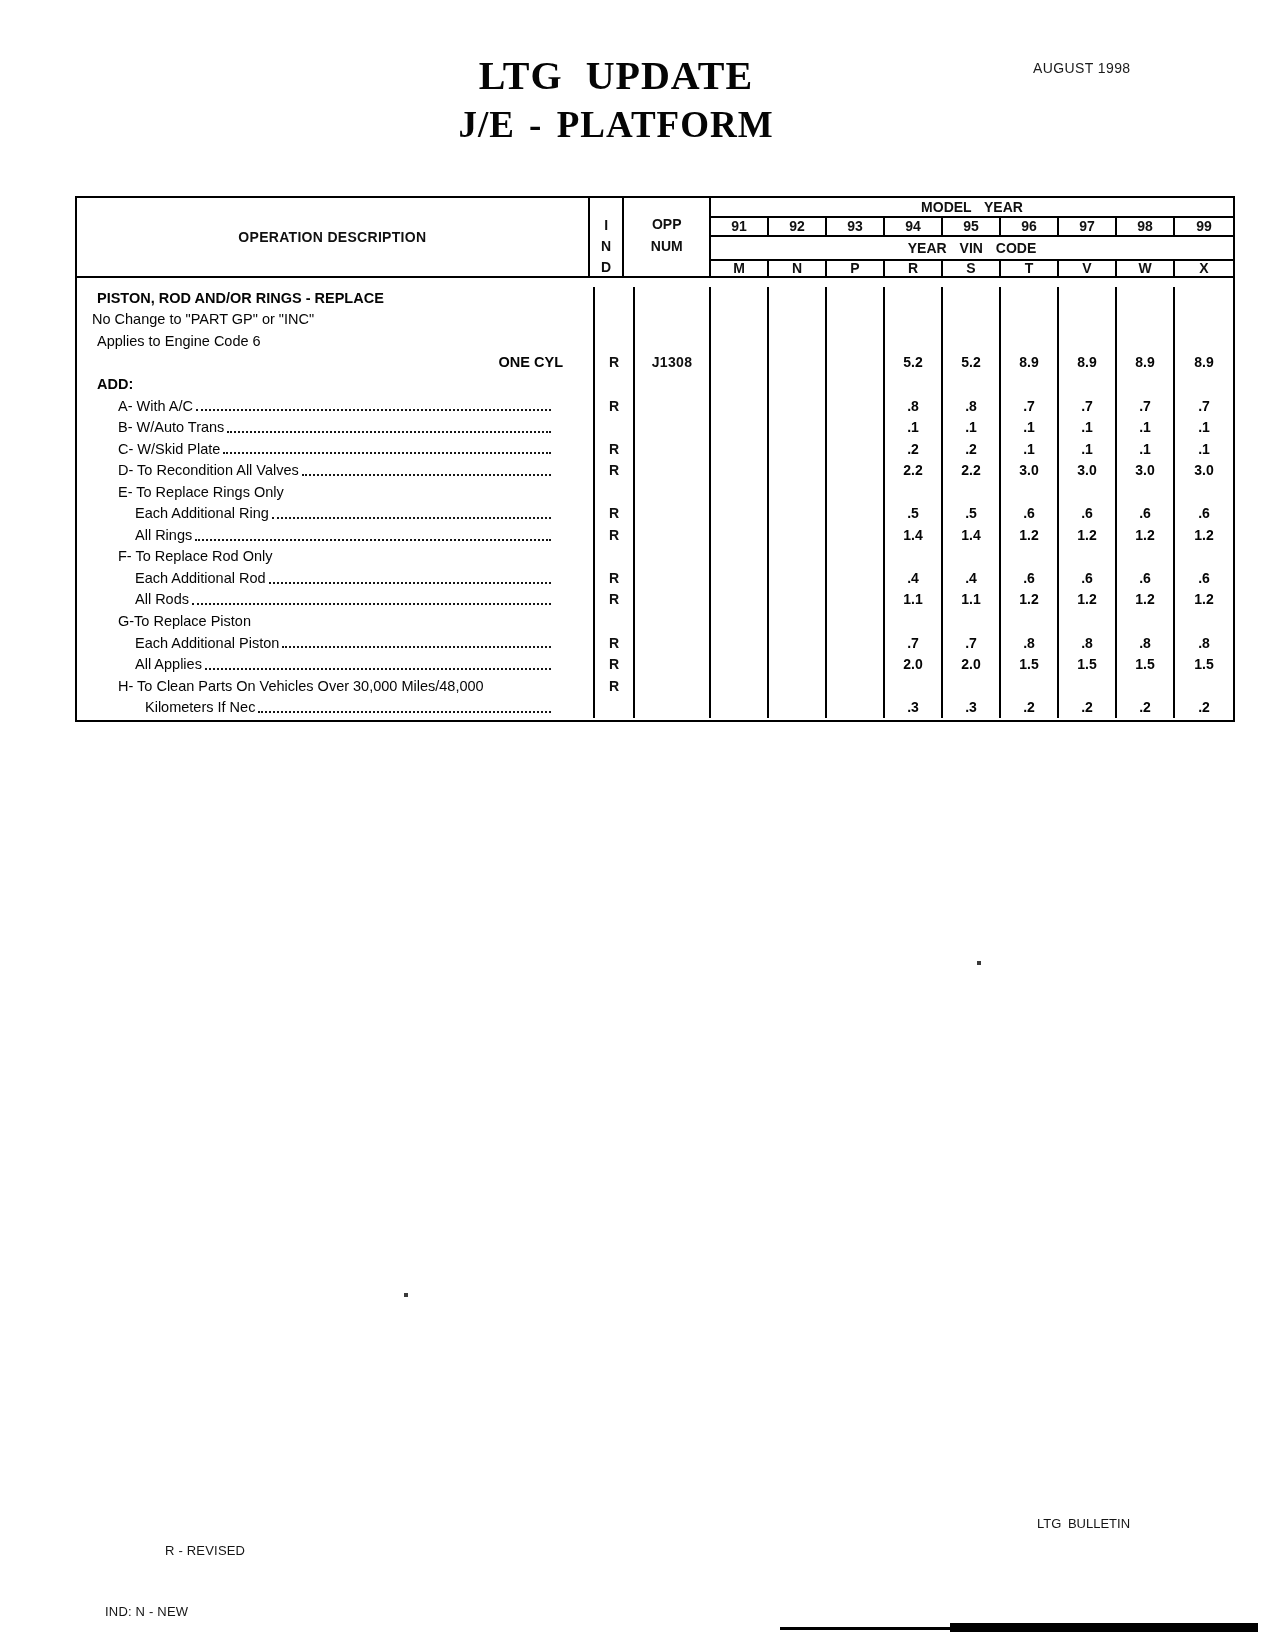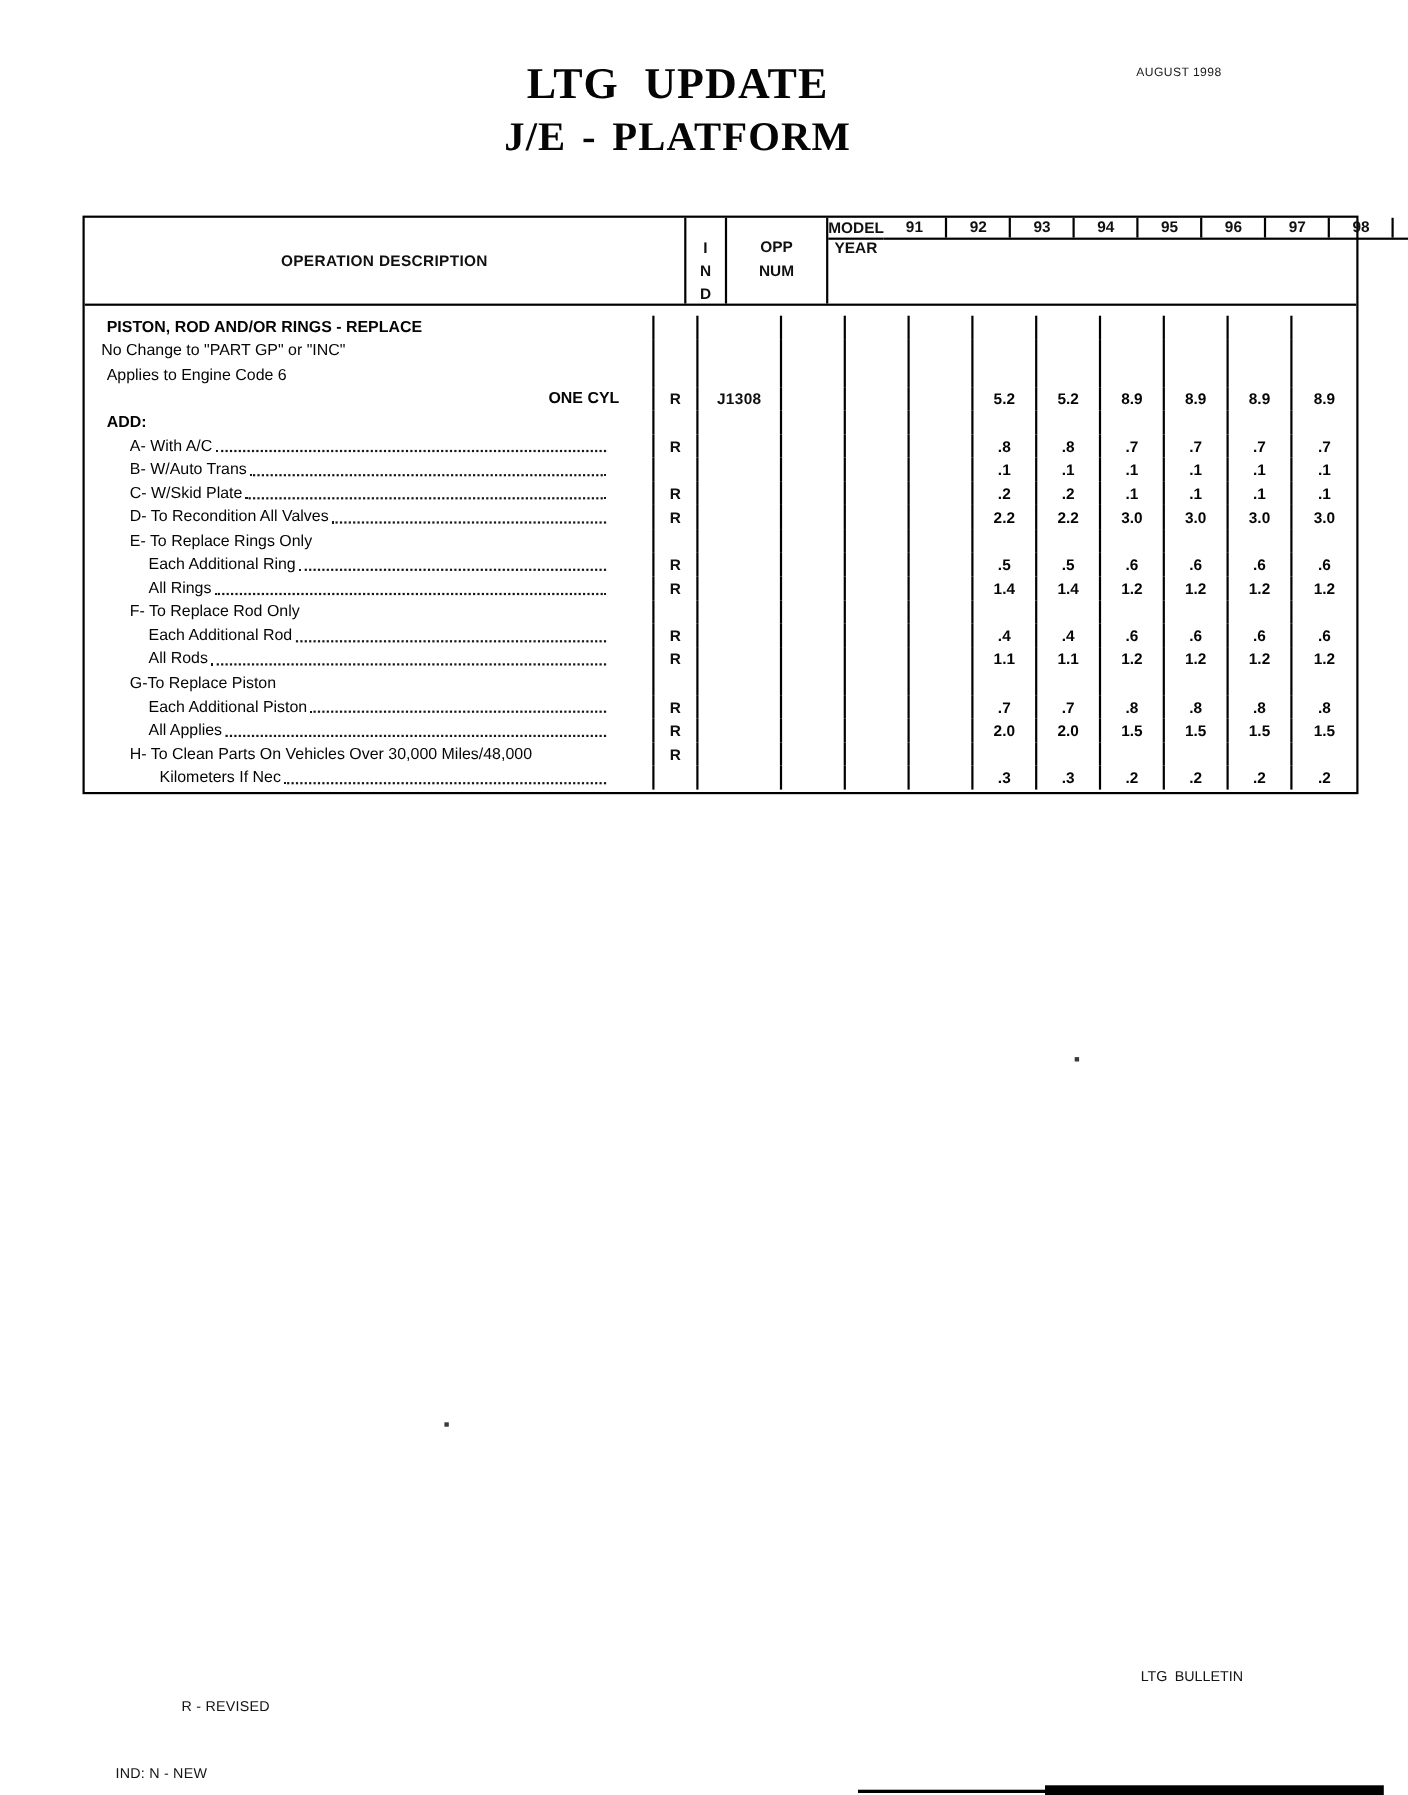--- a/index.html
+++ b/index.html
@@ -2,21 +2,21 @@
 <html><head>
 <meta charset="utf-8">
 <style>
   * { margin:0; padding:0; box-sizing:border-box; }
   body { background:#888; }
   .page {
     position:relative; width:1280px; height:1632px; background:#ffffff;
     font-family:"Liberation Sans", sans-serif; color:#101010; overflow:hidden;
   }
   .date {
-    position:absolute; left:1033px; top:60px; font-size:11px; letter-spacing:0.4px; color:#1a1a1a;
+    position:absolute; left:1033px; top:60px; font-size:14px; letter-spacing:0.4px; color:#1a1a1a;
   }
   .title { position:absolute; left:0; width:1232px; text-align:center;
     font-family:"Liberation Serif", serif; font-weight:700; color:#050505; }
   .t1 { top:52px; font-size:40px; word-spacing:12px; letter-spacing:1px; }
   .t2 { top:103px; font-size:37px; word-spacing:4px; letter-spacing:1px; }
 
   .table {
     position:absolute; left:75px; top:196px; width:1160px; height:526px;
     border:2px solid #000; background:#fff;
   }
@@ -29,21 +29,21 @@
   .h-ind {
     width:40px; border-right:2px solid #000; text-align:center;
     font-weight:700; font-size:14px; line-height:21px; padding-top:17px;
     white-space:pre-line;
   }
   .h-opp {
     width:100px; border-right:2px solid #000; text-align:center;
     font-weight:700; font-size:14px; line-height:22px; padding-top:15px;
     white-space:pre-line;
   }
-  .h-years { width:480px; display:flex; flex-direction:row; }
+  .h-years { width:574px; display:flex; flex-direction:column; }
   .h-my {
     height:20px; border-bottom:2px solid #000; text-align:center;
     font-weight:700; font-size:14px; line-height:18px; word-spacing:9px;
   }
   .h-nums { height:20px; border-bottom:2px solid #000; display:flex; }
   .h-nums .ycell {
     width:58px; border-right:2px solid #000; text-align:center;
     font-weight:700; font-size:14px; line-height:17px;
   }
   .h-nums .ycell:last-child { border-right:none; }

